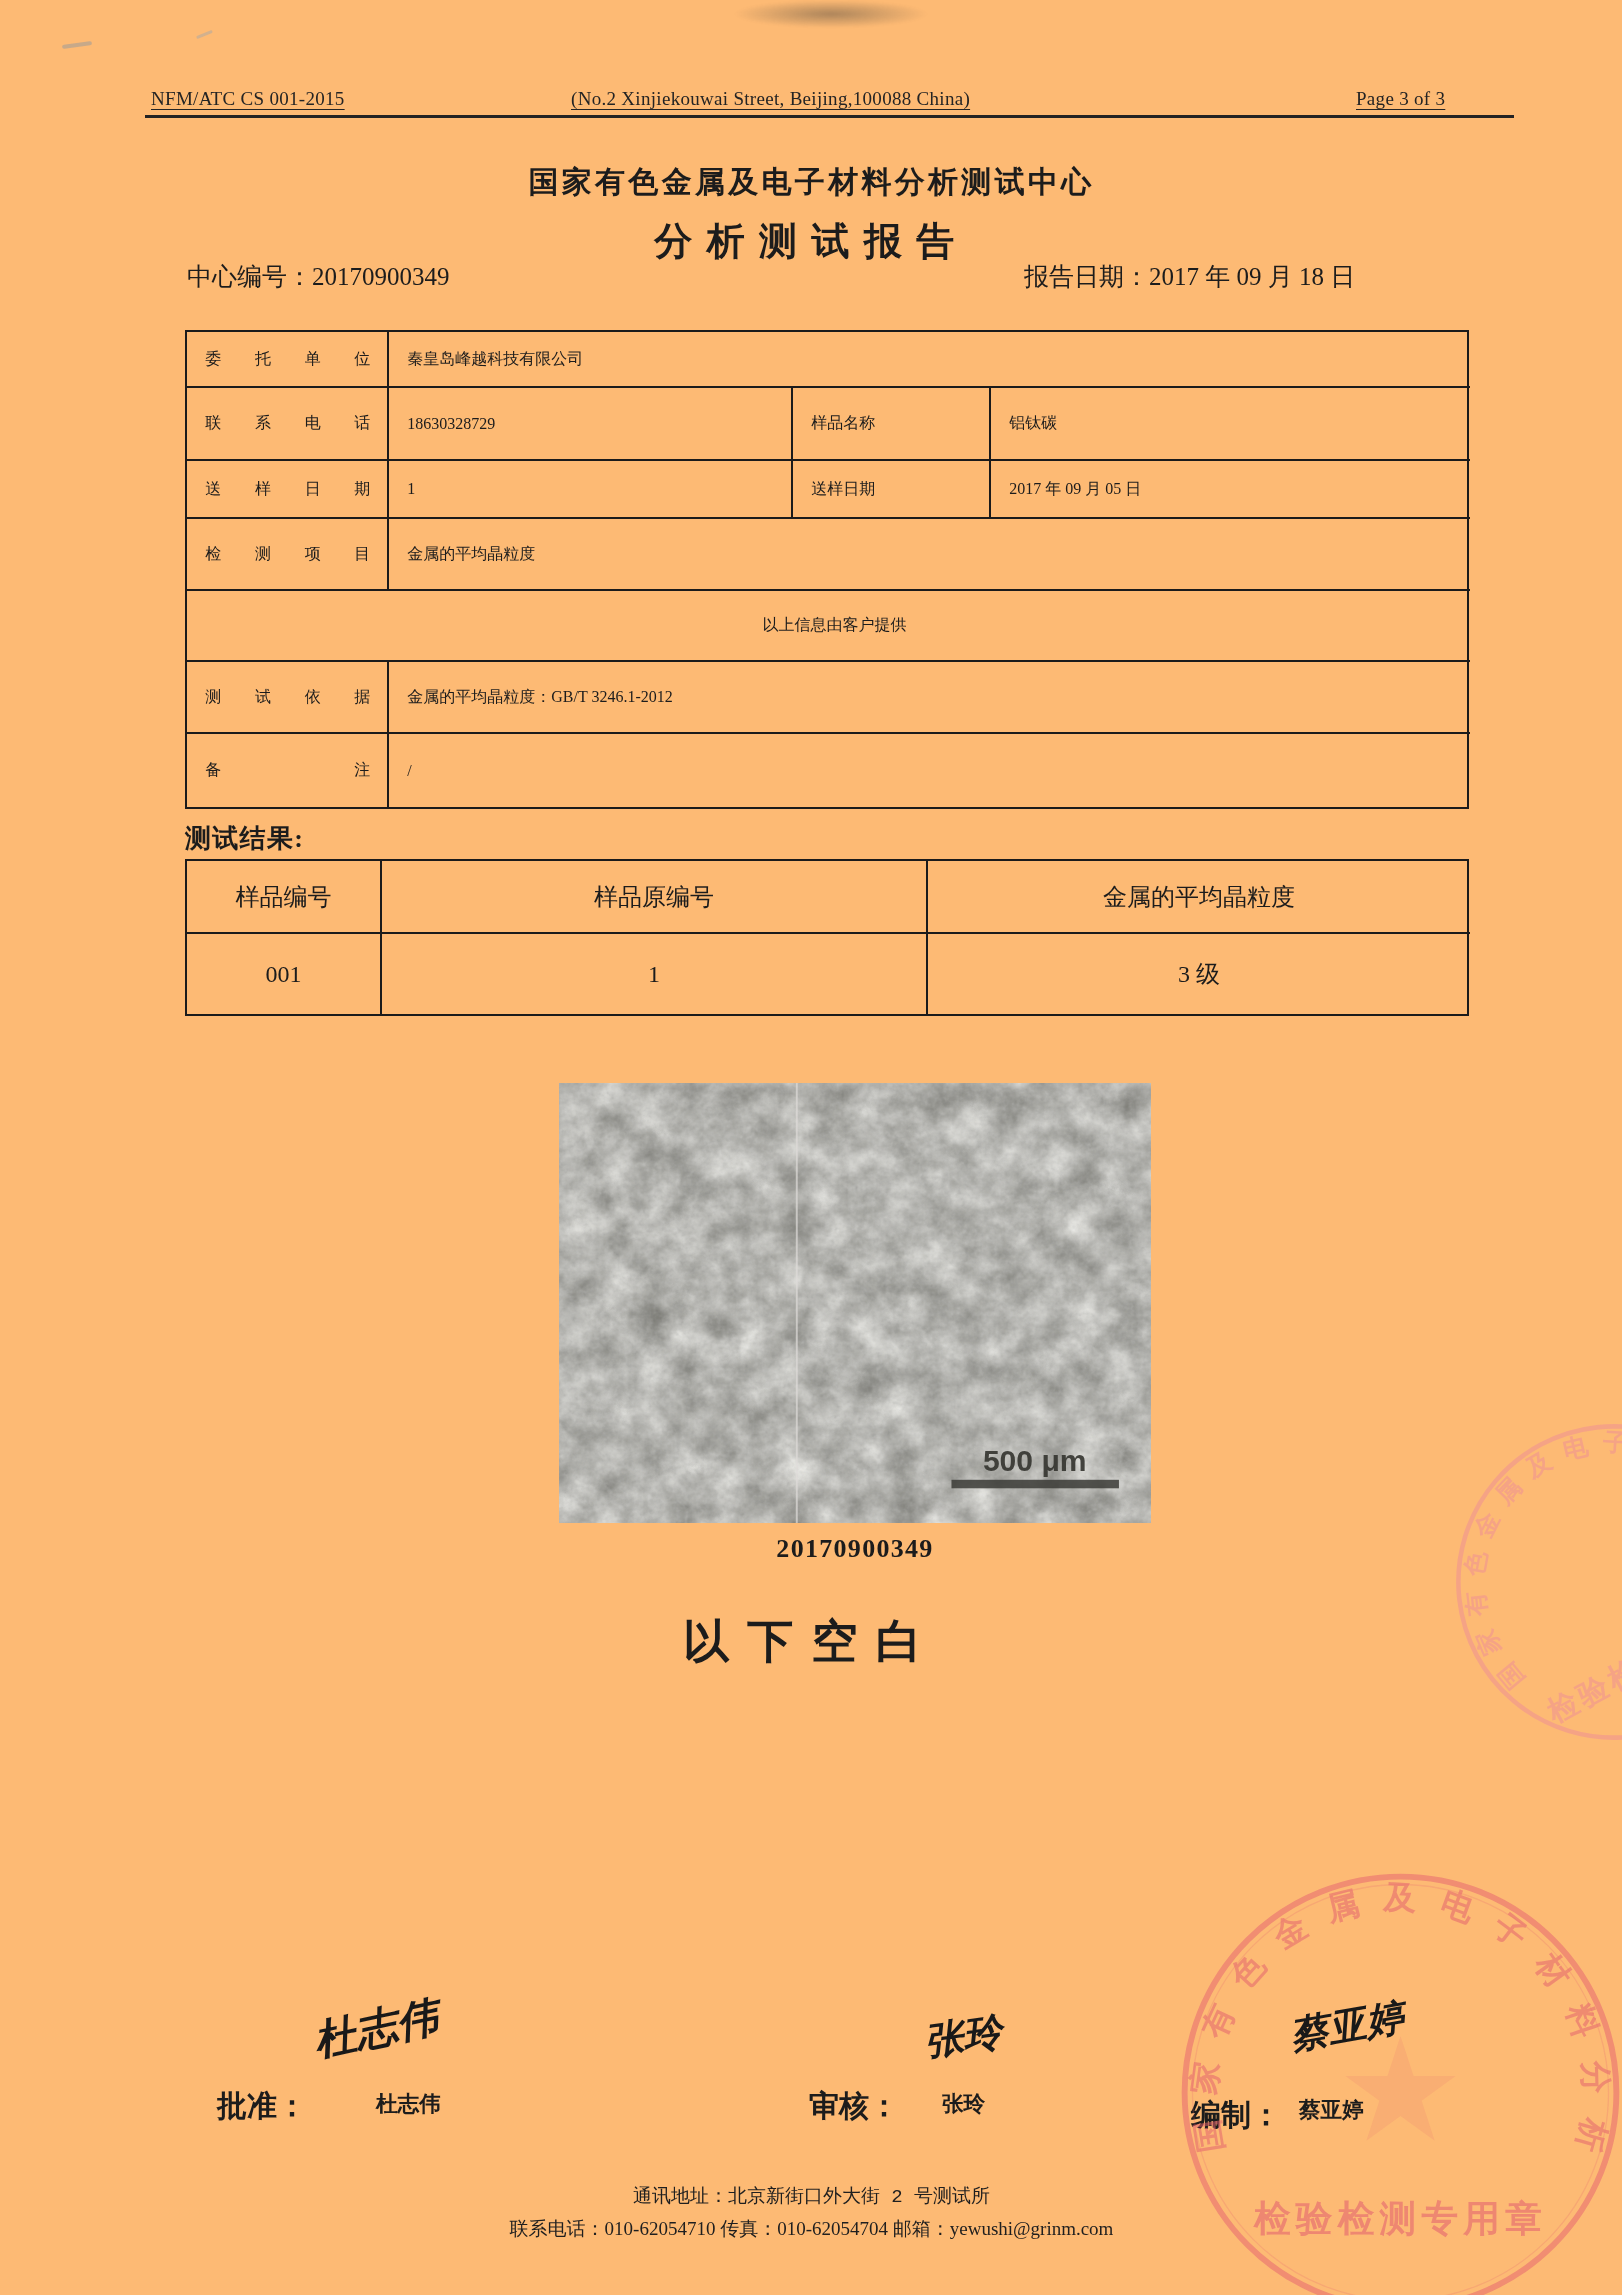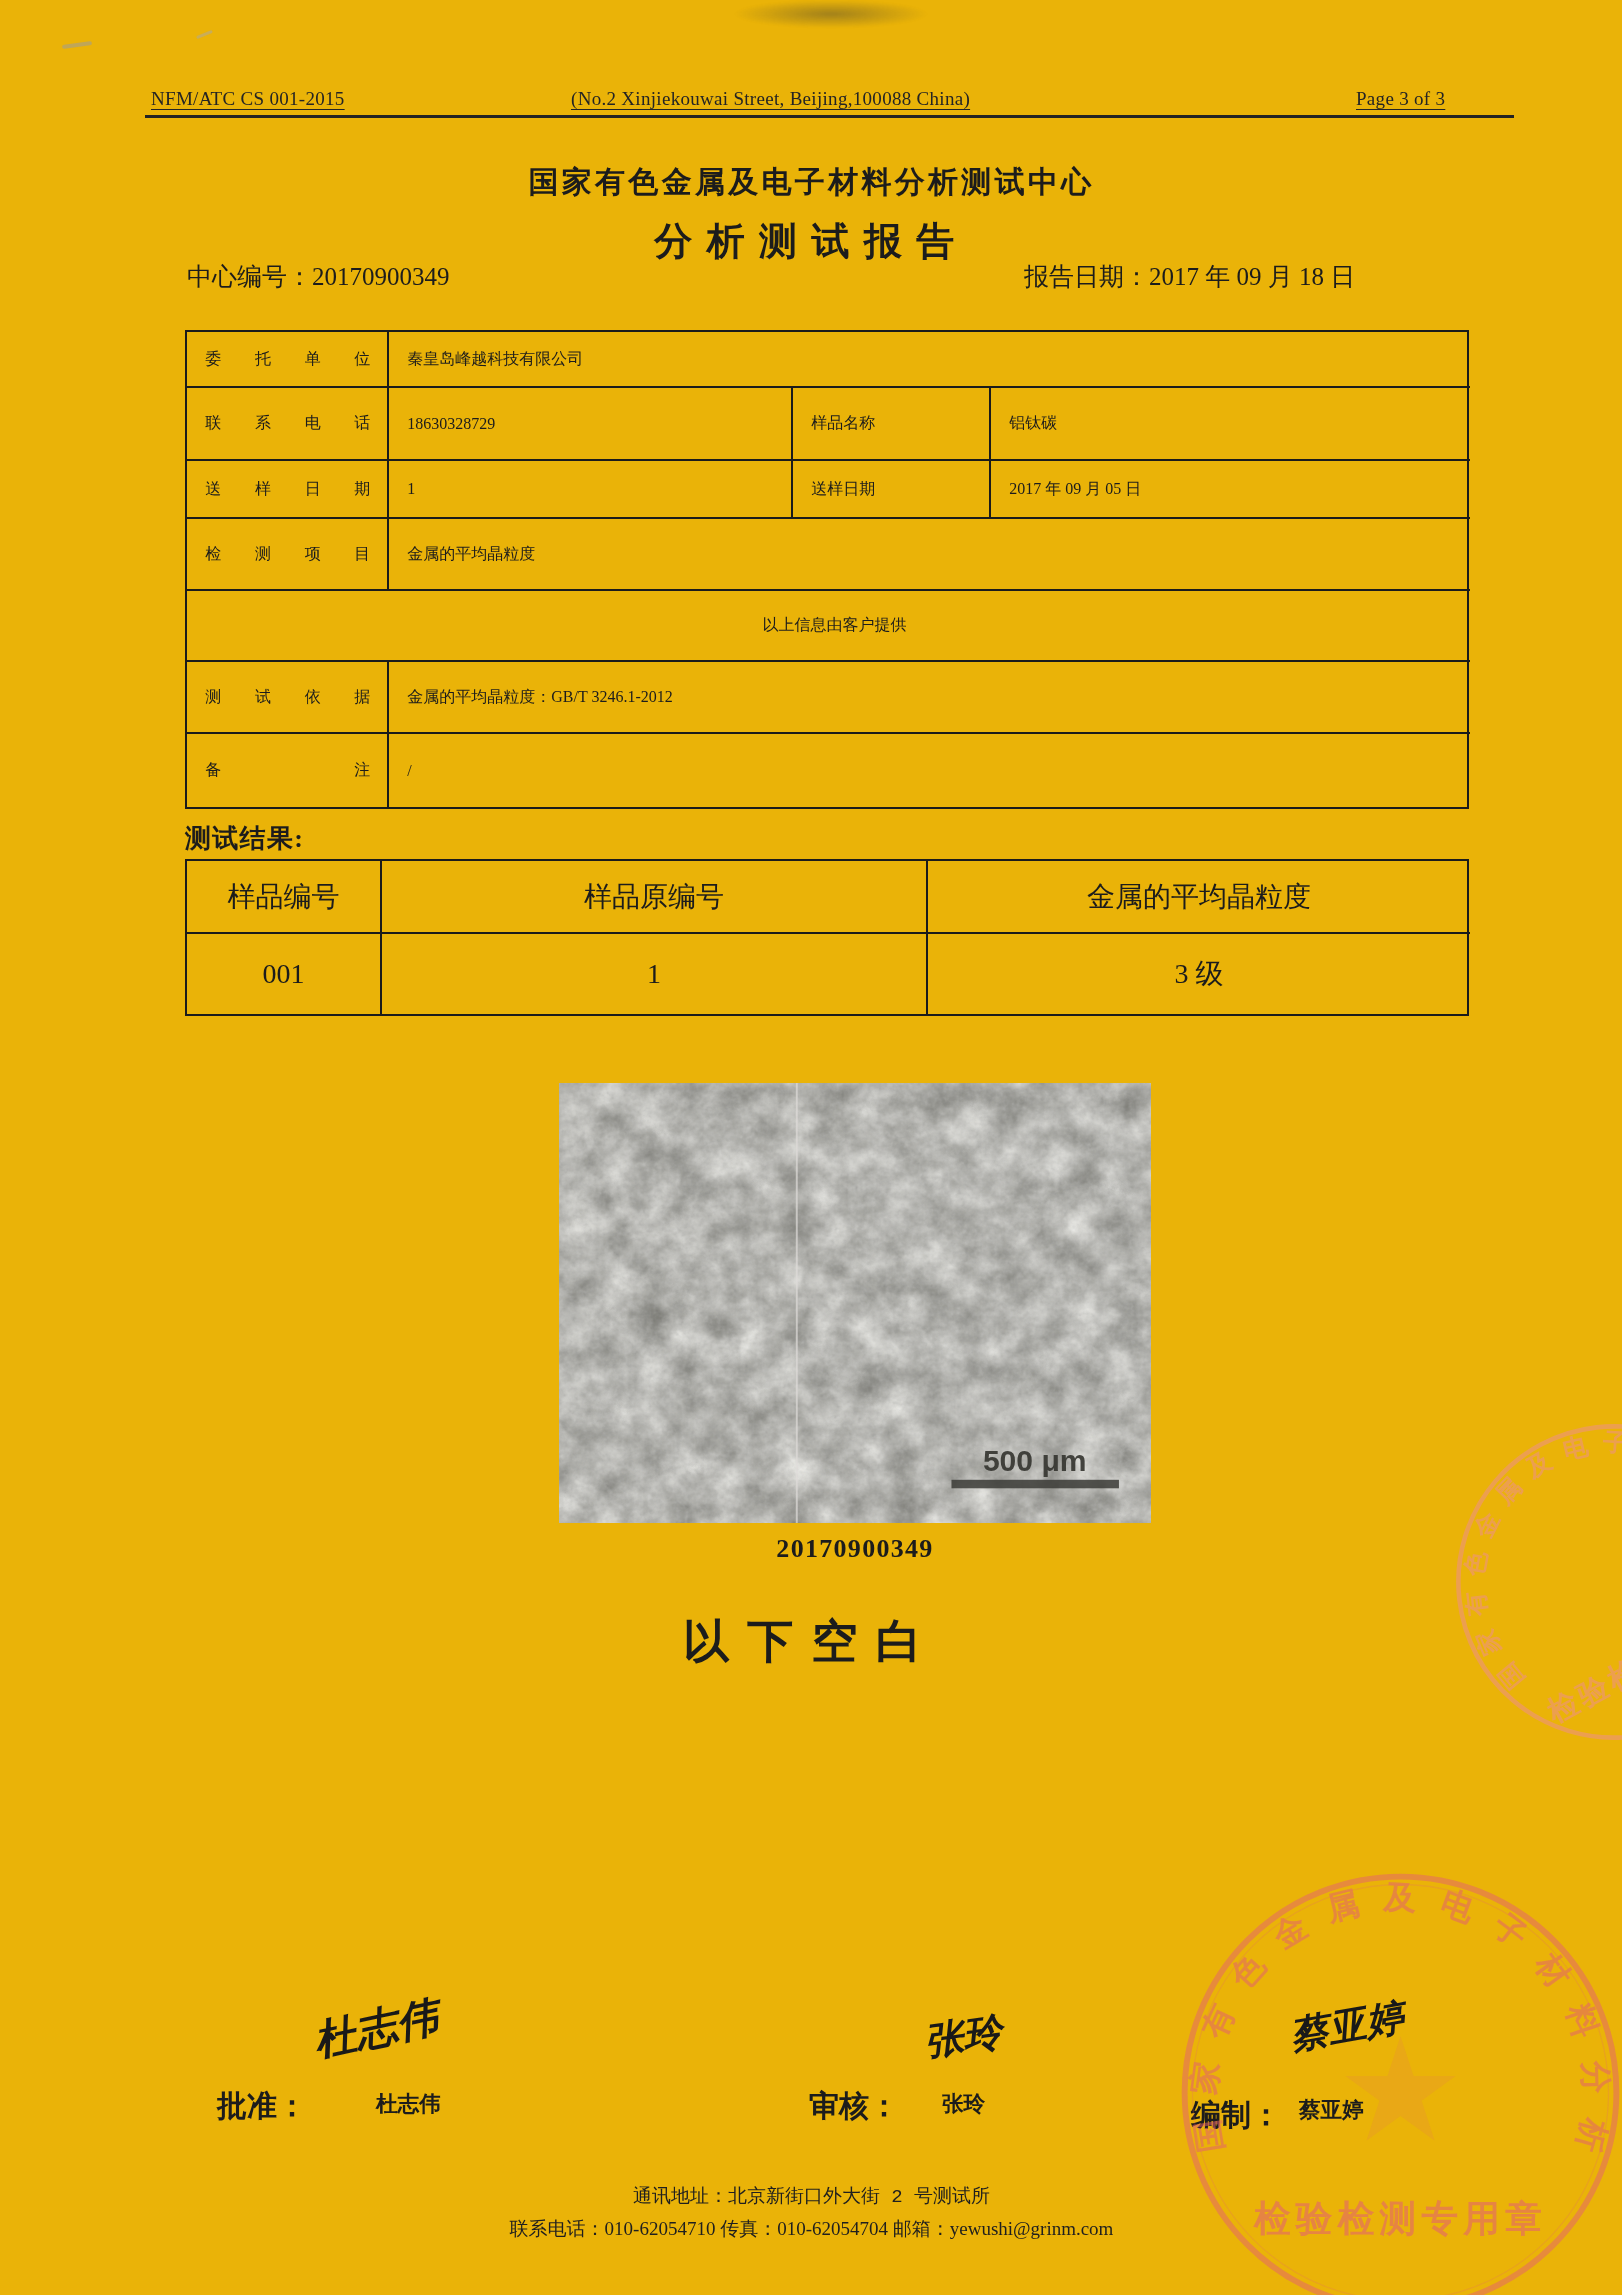--- a/index.html
+++ b/index.html
@@ -1,18 +1,18 @@
 <!DOCTYPE html>
 <html style="font-size:10.5px"><head>
 <meta charset="utf-8">
 <style>
   html,body{margin:0;padding:0;background:#888;}
   .page{
     position:relative; width:1623px; height:2295px; margin:0 auto;
-    background:#eab308; overflow:hidden; color:#1c1c1c;
+    background:#fdba74; overflow:hidden; color:#1c1c1c;
     font-family:"Liberation Serif","DejaVu Serif",serif;
   }
   .abs{position:absolute;}
   
   .hdr-text{font-size:19px; letter-spacing:0.3px; text-decoration:underline; text-underline-offset:3.9px; color:#242424;}
   .hdr-rule{left:145px; top:115px; width:1369px; height:2.6px; background:#232323;}
   
   .org-title{left:0; right:0; top:162px; text-align:center; font-size:30px; font-weight:bold; letter-spacing:3.3px;}
   .report-title{left:0; right:0; top:216px; text-align:center; font-size:38px; font-weight:bold; letter-spacing:14.4px;}
   .meta{font-size:25px;}
@@ -33,21 +33,21 @@
   .info-table > div.fullrow{justify-content:center; padding-left:12px;}
   .lbl{display:inline-block; width:165px; text-align:justify; text-align-last:justify;}
   .span3{grid-column:2 / 5;}
   .span4{grid-column:1 / 5;}
   .results-heading{left:185px; top:821px; font-size:26px; font-weight:bold; letter-spacing:1.3px;}
   .result-table{
     left:185px; top:859px; width:1284px;
     display:grid; box-sizing:border-box;
     grid-template-columns:195px 546px 542px;
     grid-template-rows:73px 80px;
-    border:2.6px solid #1b1b1b; font-size:28px;
+    border:2.6px solid #1b1b1b; font-size:24px;
   }
   .result-table > div{
     box-sizing:border-box; border-right:2px solid #1b1b1b; border-bottom:2px solid #1b1b1b;
     display:flex; align-items:center; justify-content:center;
   }
   .result-table > div.noright{border-right:none;}
   .result-table > div.nobottom{border-bottom:none;}
   
   .micrograph{left:559px; top:1083px; width:592px; height:440px;}
   .fig-caption{left:559px; top:1534px; width:592px; text-align:center; font-size:26px; font-weight:bold; letter-spacing:1.3px;}

